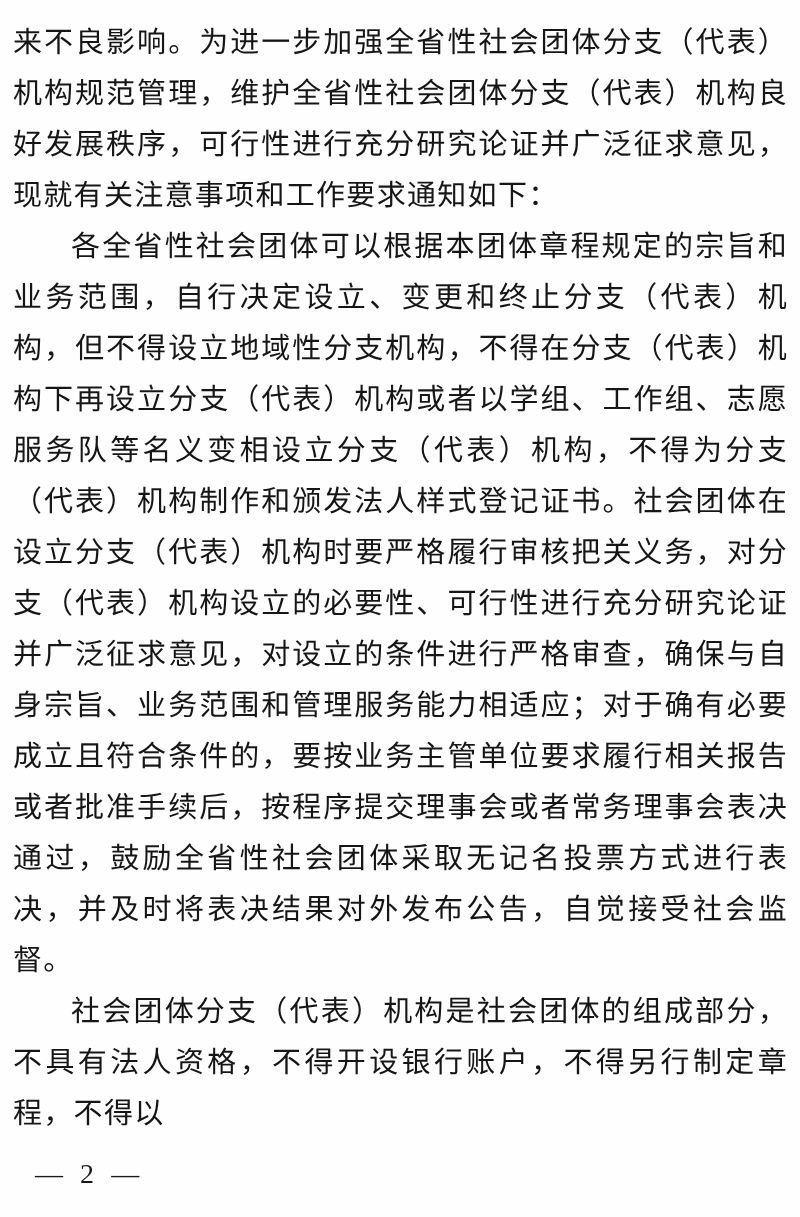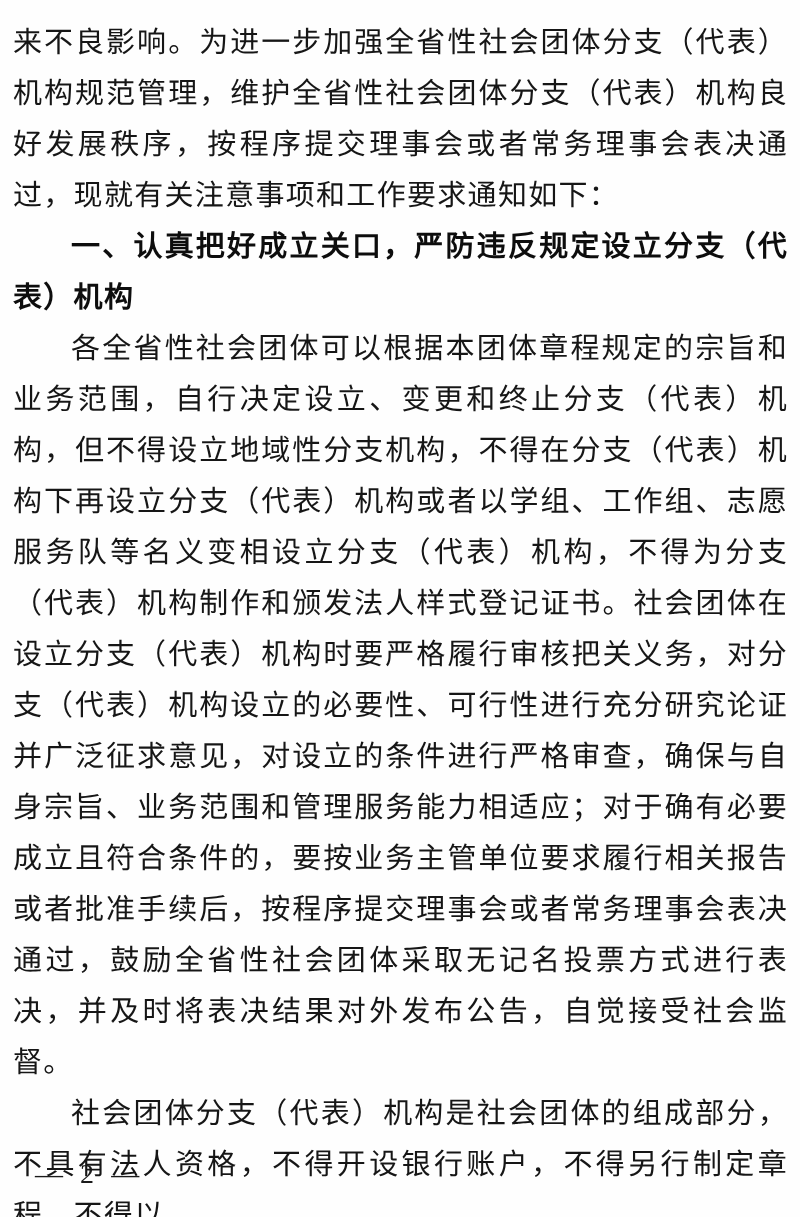--- a/index.html
+++ b/index.html
@@ -53,19 +53,18 @@
     font-size: 28px;
     letter-spacing: 0.18em;
     color: #1a1a1a;
   }
 </style>
 </head>
 <body>
 
 <div class="page">
   <main class="content">
-    <p class="body-para no-indent">来不良影响。为进一步加强全省性社会团体分支（代表）机构规范管理，维护全省性社会团体分支（代表）机构良好发展秩序，按程序提交理事会或者常务理事会表决通过，现就有关注意事项和工作要求通知如下：</p>
-    <p class="heading-para">一、认真把好成立关口，严防违反规定设立分支（代表）机构</p>
+    <p class="body-para no-indent">来不良影响。为进一步加强全省性社会团体分支（代表）机构规范管理，维护全省性社会团体分支（代表）机构良好发展秩序，可行性进行充分研究论证并广泛征求意见，现就有关注意事项和工作要求通知如下：</p>
     <p class="body-para">各全省性社会团体可以根据本团体章程规定的宗旨和业务范围，自行决定设立、变更和终止分支（代表）机构，但不得设立地域性分支机构，不得在分支（代表）机构下再设立分支（代表）机构或者以学组、工作组、志愿服务队等名义变相设立分支（代表）机构，不得为分支（代表）机构制作和颁发法人样式登记证书。社会团体在设立分支（代表）机构时要严格履行审核把关义务，对分支（代表）机构设立的必要性、可行性进行充分研究论证并广泛征求意见，对设立的条件进行严格审查，确保与自身宗旨、业务范围和管理服务能力相适应；对于确有必要成立且符合条件的，要按业务主管单位要求履行相关报告或者批准手续后，按程序提交理事会或者常务理事会表决通过，鼓励全省性社会团体采取无记名投票方式进行表决，并及时将表决结果对外发布公告，自觉接受社会监督。</p>
     <p class="body-para">社会团体分支（代表）机构是社会团体的组成部分，不具有法人资格，不得开设银行账户，不得另行制定章程，不得以</p>
   </main>
   <div class="page-footer">— 2 —</div>
 </div>
 
 </body></html>

